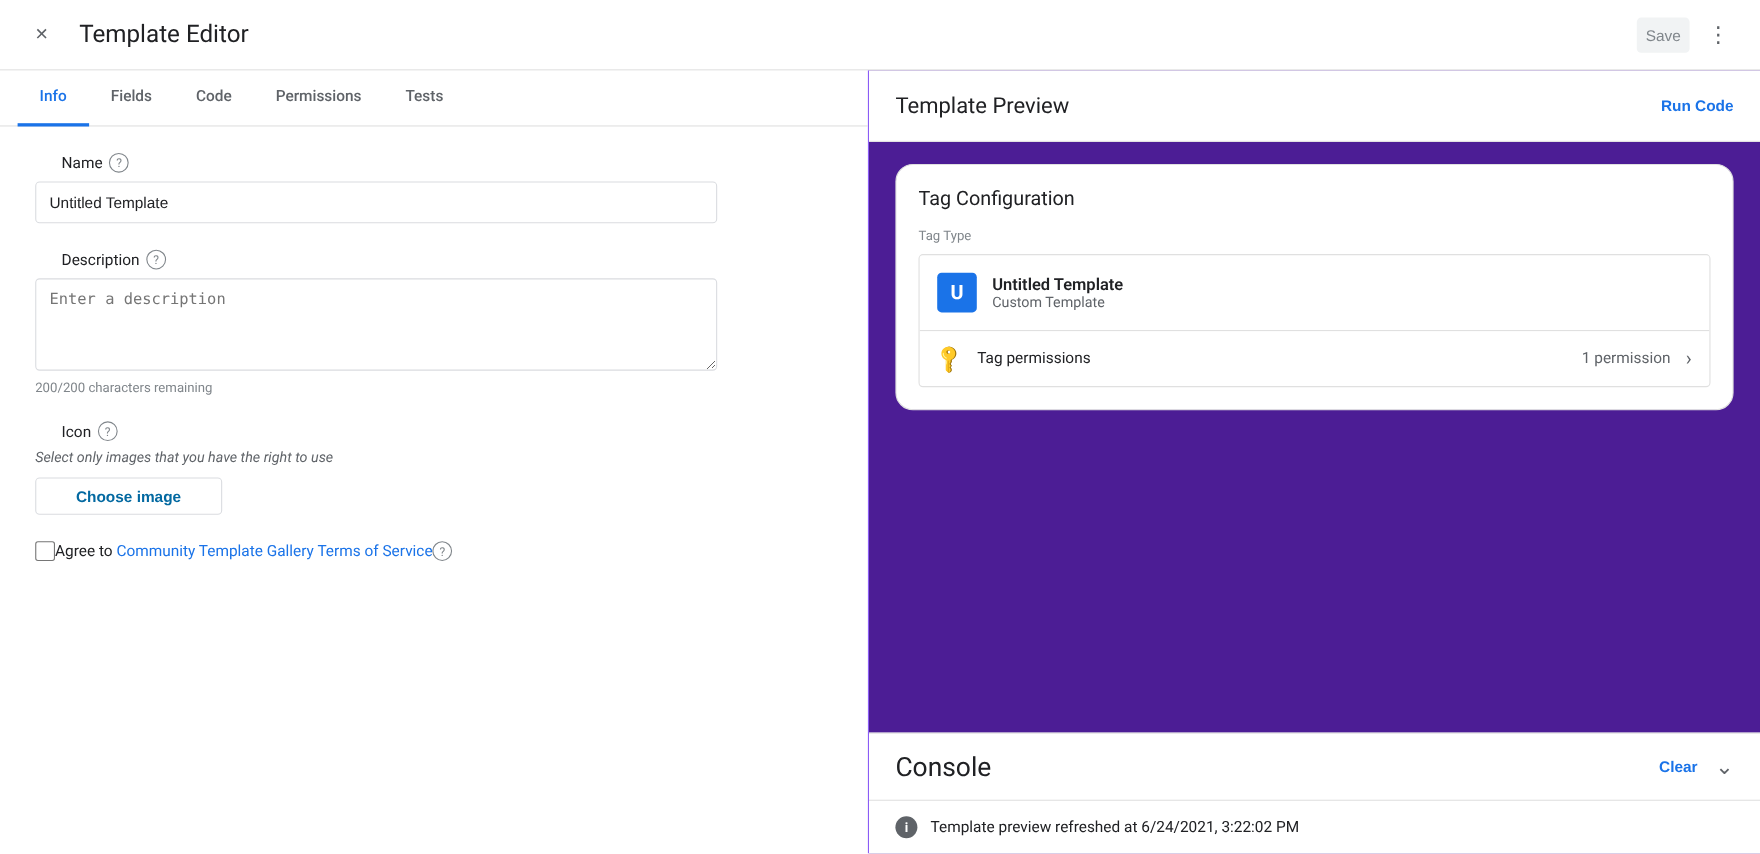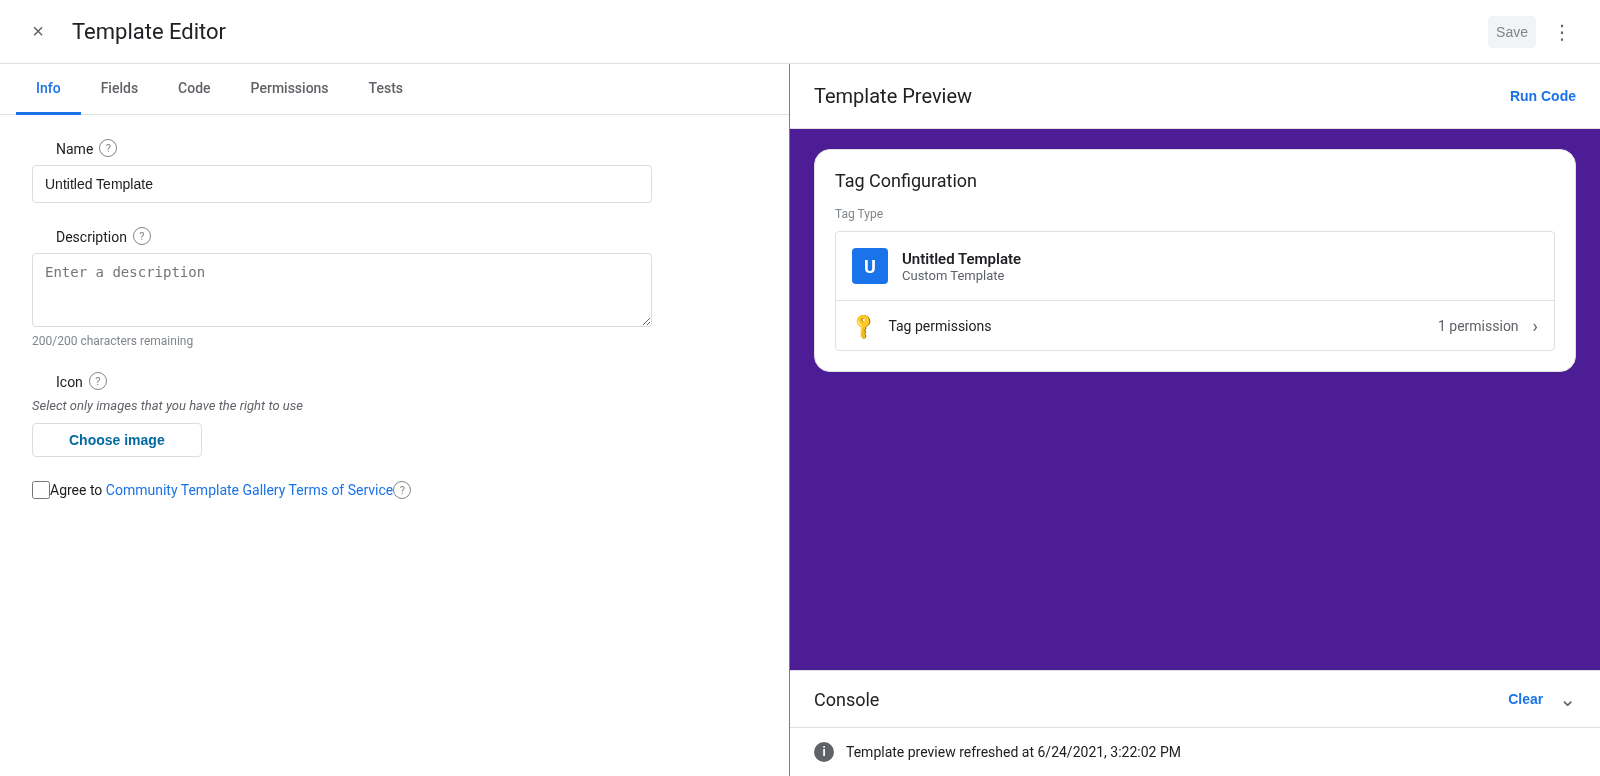--- a/index.html
+++ b/index.html
@@ -148,21 +148,21 @@
       padding: 10px 12px;
       border: 1px solid #dadce0;
       border-radius: 4px;
       font-size: 14px;
       color: #202124;
       outline: none;
     }
 
     .form-textarea {
       width: 620px;
-      height: 74px;
+      height: 84px;
       padding: 10px 12px;
       border: 1px solid #dadce0;
       border-radius: 4px;
       font-size: 14px;
       color: #202124;
       outline: none;
       resize: vertical;
     }
 
     .char-count {
@@ -347,21 +347,21 @@
 
     .console-header {
       display: flex;
       align-items: center;
       justify-content: space-between;
       padding: 16px 24px;
       border-bottom: 1px solid #e0e0e0;
     }
 
     .console-title {
-      font-size: 18px;
+      font-size: 24px;
       font-weight: 400;
       color: #202124;
     }
 
     .console-actions {
       display: flex;
       align-items: center;
       gap: 16px;
     }
 

